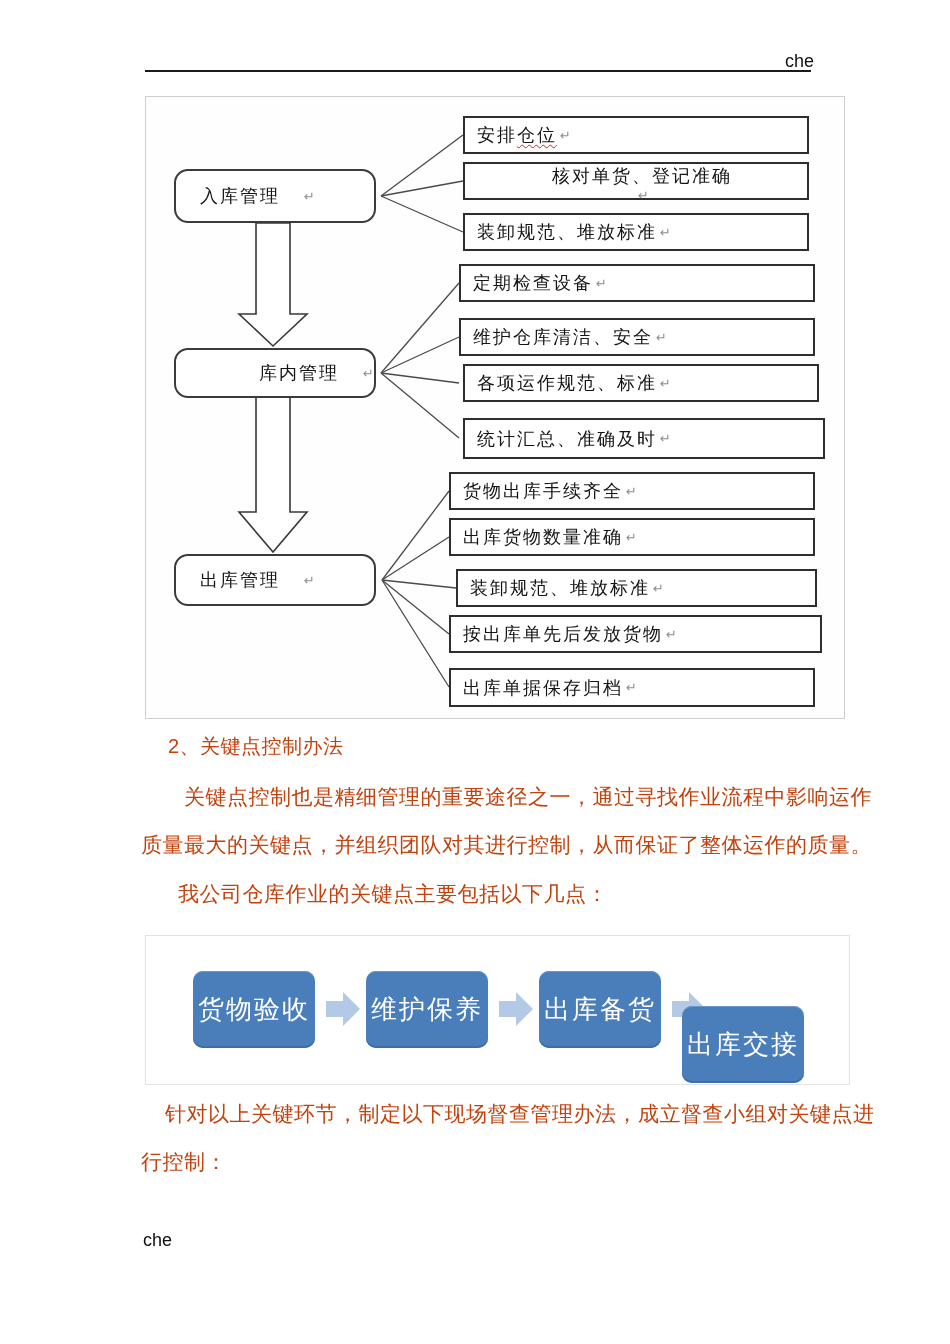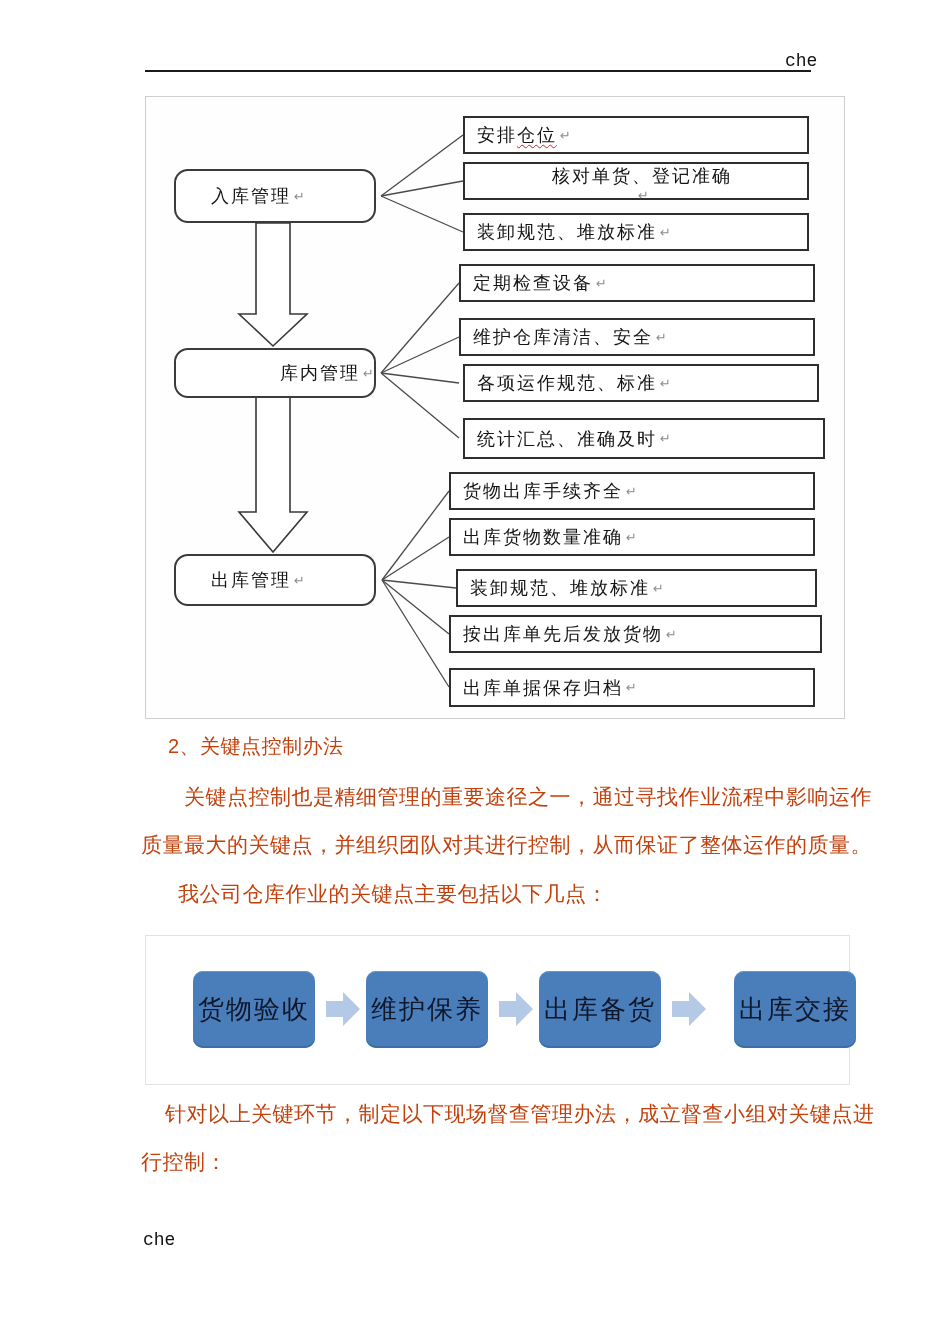--- a/index.html
+++ b/index.html
@@ -1,36 +1,36 @@
 <!DOCTYPE html>
 <html><head>
 <meta charset="utf-8">
 <style>
   html,body{margin:0;padding:0;background:#ffffff;}
   .page{
     position:relative;width:950px;height:1344px;background:#ffffff;overflow:hidden;
     font-family:"Liberation Sans","DejaVu Sans",sans-serif;color:#1b1b1b;
   }
-  .serif{font-family:Liberation Mono, monospace;}
+  .serif{font-family:Liberation Sans, sans-serif;}
 
   
   .header-rule{position:absolute;left:145px;top:70px;width:666px;border-bottom:2px solid #1a1a1a;}
   .header-note{position:absolute;left:785px;top:51px;font-size:18px;color:#111;}
   .footer-note{position:absolute;left:143px;top:1230px;font-size:18px;color:#111;}
 
   
   .diagram{
     position:absolute;left:145px;top:96px;width:698px;height:621px;
     background:#fefefe;border:1px solid #cfcfcf;
   }
   .diagram svg.wires{position:absolute;left:0;top:0;}
   .lbox{
     position:absolute;left:28px;width:202px;border:2px solid #3b3b3b;border-radius:14px;
-    background:#ffffff;display:flex;align-items:center;padding-left:35px;box-sizing:border-box;
-    font-size:18px;letter-spacing:2px;color:#141414;
+    background:#ffffff;display:flex;align-items:center;padding-left:24px;box-sizing:border-box;
+    font-size:18px;letter-spacing:2px;color:#141414;gap:21px;
   }
   .rbox{
     position:absolute;border:2px solid #2e2e2e;background:#ffffff;display:flex;align-items:center;
     padding-left:12px;box-sizing:border-box;font-size:18px;letter-spacing:2px;color:#141414;
   }
   .crlf{font-size:13px;color:#8d8d8d;margin-left:3px;letter-spacing:0;}
   .misspell{
     text-decoration-line:underline;text-decoration-style:wavy;
     text-decoration-color:#cc2222;text-decoration-thickness:1px;text-underline-offset:3px;
   }
@@ -39,21 +39,21 @@
   .bodyline{position:absolute;font-size:21px;color:#c2410c;letter-spacing:0.5px;white-space:nowrap;}
   .heading{font-size:20px;}
 
   
   .pchart{
     position:absolute;left:145px;top:935px;width:703px;height:148px;
     background:#ffffff;border:1px solid #e2e2e2;
   }
   .pbox{
     position:absolute;top:35px;width:122px;height:77px;border-radius:10px;
-    background:#4a7ebb;color:#0f172a;display:flex;align-items:center;justify-content:center;
+    background:#4a7ebb;color:#ffffff;display:flex;align-items:center;justify-content:center;
     font-size:26px;letter-spacing:2px;box-shadow:inset 0 1px 0 #6d97c9, inset 0 -2px 0 #3f6ea6;
   }
   .parrow{position:absolute;top:56px;width:34px;height:34px;}
 </style>
 </head>
 <body>
 
 <div class="page">
 
   <div class="header-rule"></div>
@@ -164,21 +164,21 @@
       </div>
     <svg class="parrow" style="left:353px;" viewBox="0 0 34 34">
         <polygon points="0,9 17,9 17,0 34,17 17,34 17,25 0,25" fill="#b3c9e6"></polygon>
       </svg>
     <div class="pbox" style="left:393px;">
         <span>出库备货</span>
       </div>
     <svg class="parrow" style="left:526px;" viewBox="0 0 34 34">
         <polygon points="0,9 17,9 17,0 34,17 17,34 17,25 0,25" fill="#b3c9e6"></polygon>
       </svg>
-    <div class="pbox" style="left:588px;">
+    <div class="pbox" style="left:536px;margin-top:35px;">
         <span>出库交接</span>
       </div>
   </div>
 
   <div class="bodyline" style="left:165px;top:1100px;">针对以上关键环节，制定以下现场督查管理办法，成立督查小组对关键点进</div>
   <div class="bodyline" style="left:141px;top:1148px;">行控制：</div>
 
   <div class="footer-note serif">che</div>
 
 </div>

